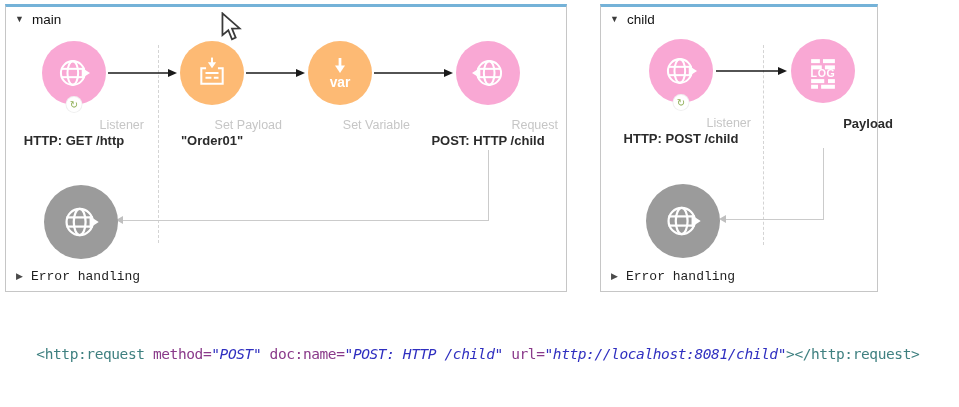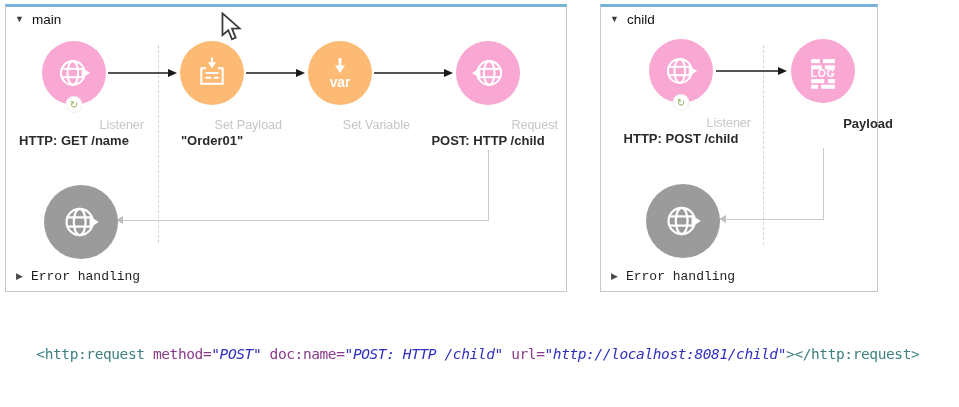--- a/index.html
+++ b/index.html
@@ -58,21 +58,21 @@
         <svg width="38" height="38" viewBox="0 0 32 32" fill="none" stroke="#fff" stroke-width="1.7">
           <circle cx="15" cy="16" r="10"></circle>
           <ellipse cx="15" cy="16" rx="4.5" ry="10"></ellipse>
           <line x1="5" y1="12.5" x2="25" y2="12.5"></line>
           <line x1="5" y1="19.5" x2="25" y2="19.5"></line>
           <polygon points="22.5,11.5 29.5,16 22.5,20.5" fill="#fff" stroke="none"></polygon>
         </svg>
         <div class="badge">↻</div>
       </div>
       <div class="nlabel">Listener</div>
-      <div class="nsub">HTTP: GET /name</div>
+      <div class="nsub">HTTP: GET /http</div>
     </div>
 
     <div class="node" style="left:136px;top:34px;">
       <div class="circle green">
         <svg width="38" height="38" viewBox="0 0 32 32" fill="none" stroke="#fff" stroke-width="1.7">
           <line x1="16" y1="3" x2="16" y2="8"></line>
           <polygon points="12.5,7 19.5,7 16,12" fill="#fff" stroke="none"></polygon>
           <path d="M11,12 L7,12 L7,25 L25,25 L25,12 L21,12"></path>
           <line x1="10.5" y1="16" x2="21.5" y2="16"></line>
           <line x1="10.5" y1="20" x2="15.5" y2="20"></line>

